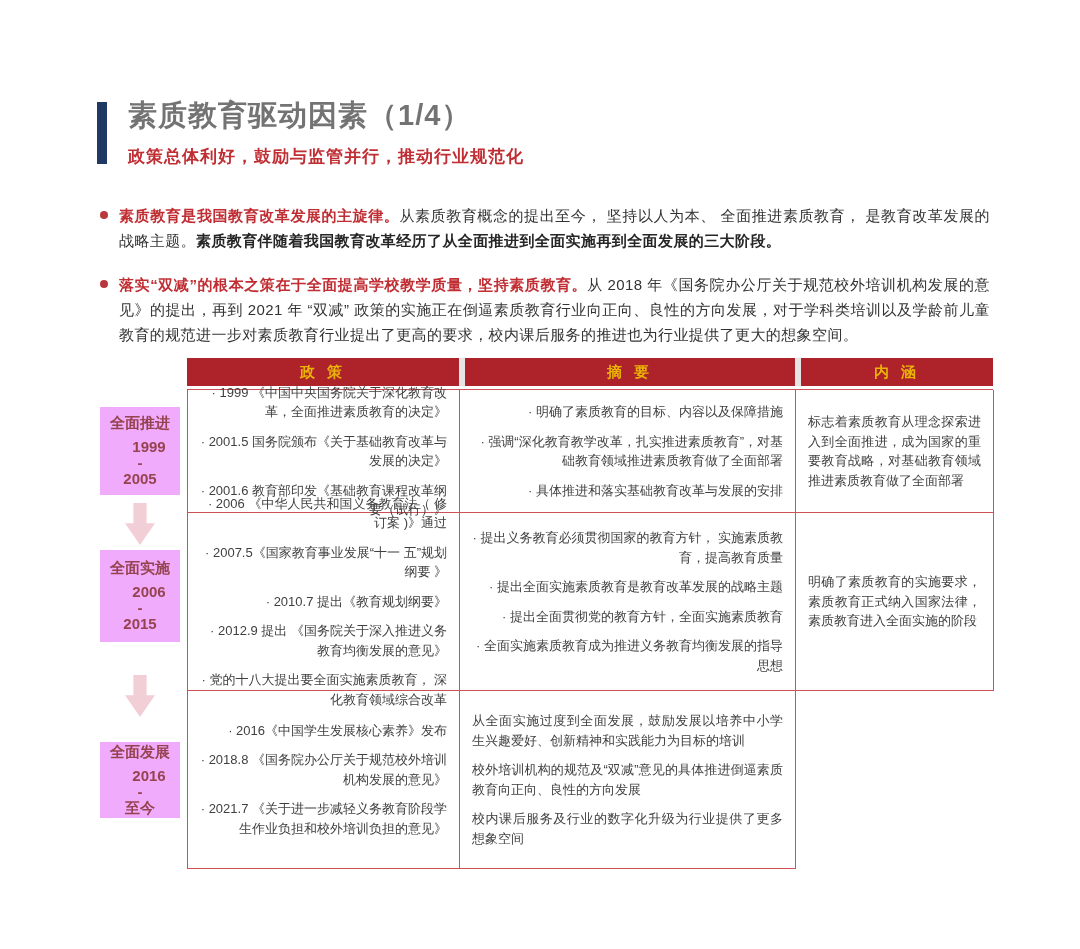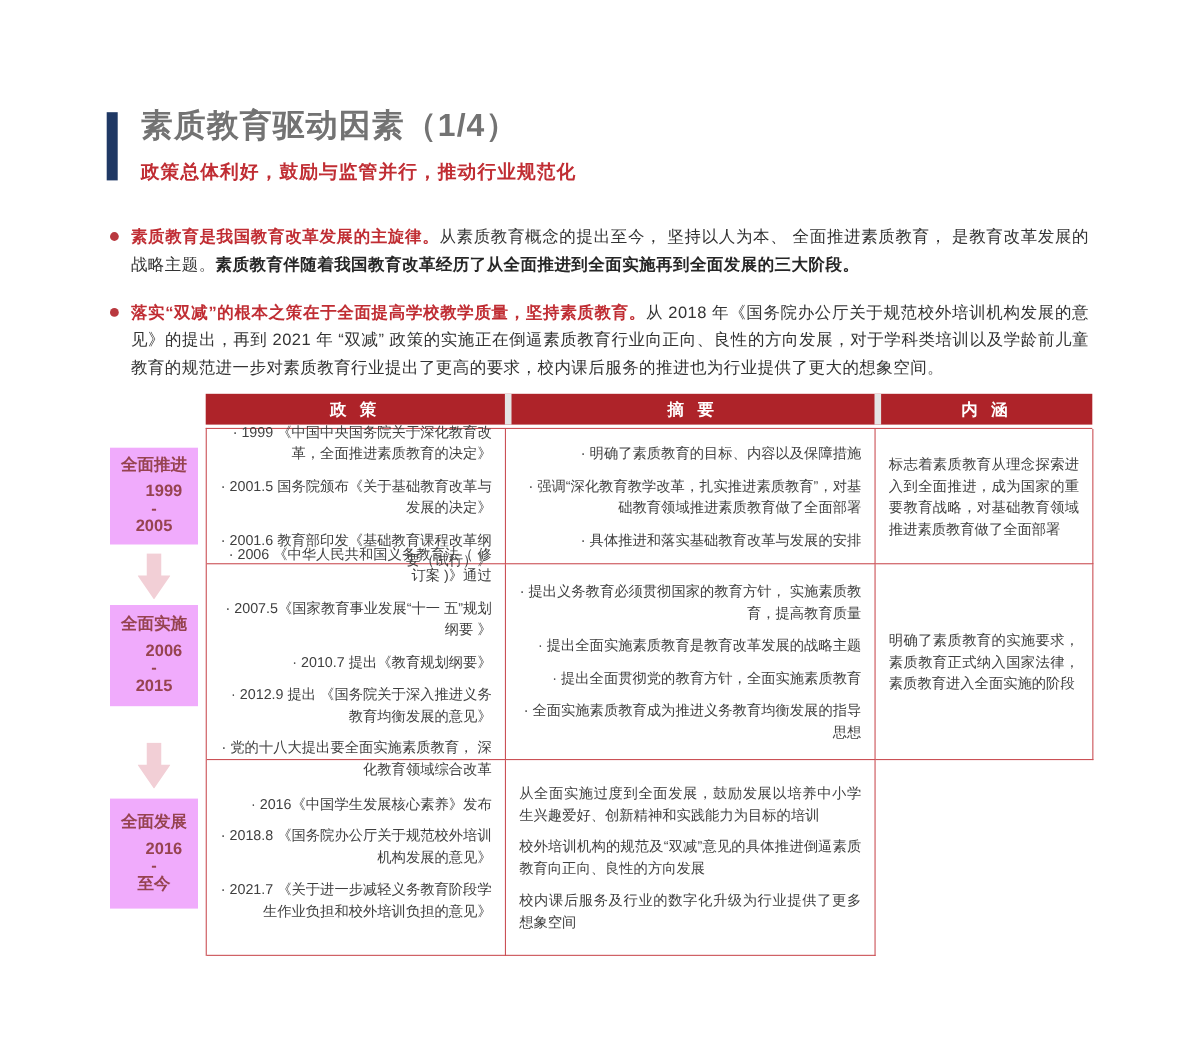--- a/index.html
+++ b/index.html
@@ -69,41 +69,41 @@
     font-weight: 700;
     text-align: center;
     display: flex; flex-direction: column; justify-content: center;
     font-size: 15px;
     line-height: 1.35;
   }
   .phase-box .years { font-size: 15px; margin-top: 4px; padding-left: 18px; }
   .phase-box .dash { line-height: 0.8; }
   #phase-0 { top: 49px;  height: 88px; }
   #phase-1 { top: 192px; height: 92px; }
-  #phase-2 { top: 368px; height: 100px; }
+  #phase-2 { top: 384px; height: 76px; }
   .t-arrow {
     position: absolute; left: 25px;
     width: 30px; height: 42px;
     background: #f2cfd6;
     clip-path: polygon(28% 0, 72% 0, 72% 48%, 100% 48%, 50% 100%, 0 48%, 28% 48%);
   }
   #arrow-0 { top: 145px; }
   #arrow-1 { top: 317px; }
 
   
   .policy-table { position: absolute; left: 87px; top: 0; width: 806px; }
   .thead {
     display: grid;
     grid-template-columns: 272px 336px 198px;
     height: 28px;
     background: #ae2329;
     margin-bottom: 3px;
   }
   .th {
-    color: #ffffff;
+    color: #eab308;
     font-size: 15px;
     font-weight: 700;
     letter-spacing: 4px;
     display: flex; align-items: center; justify-content: center;
   }
   .th + .th { border-left: 6px solid #e5e5e5; }
   .tbody {
     display: grid;
     grid-template-columns: 272px 336px 198px;
     grid-template-rows: 123px 178px 178px;

